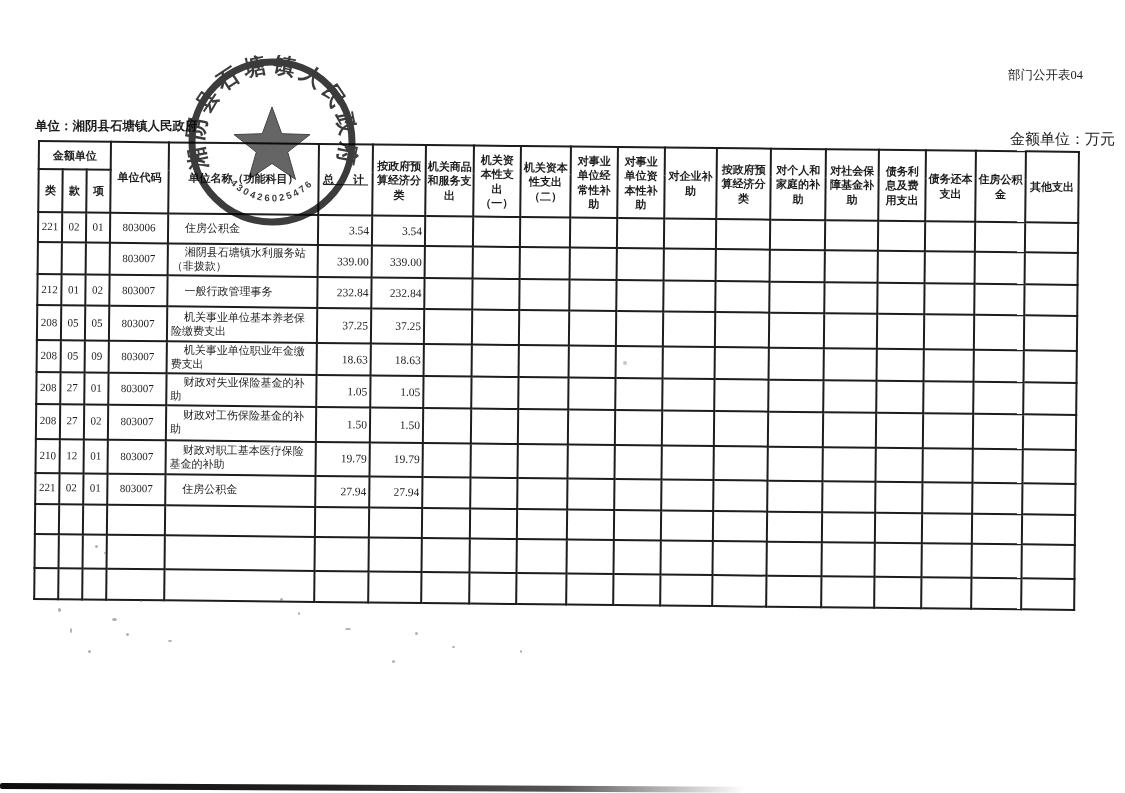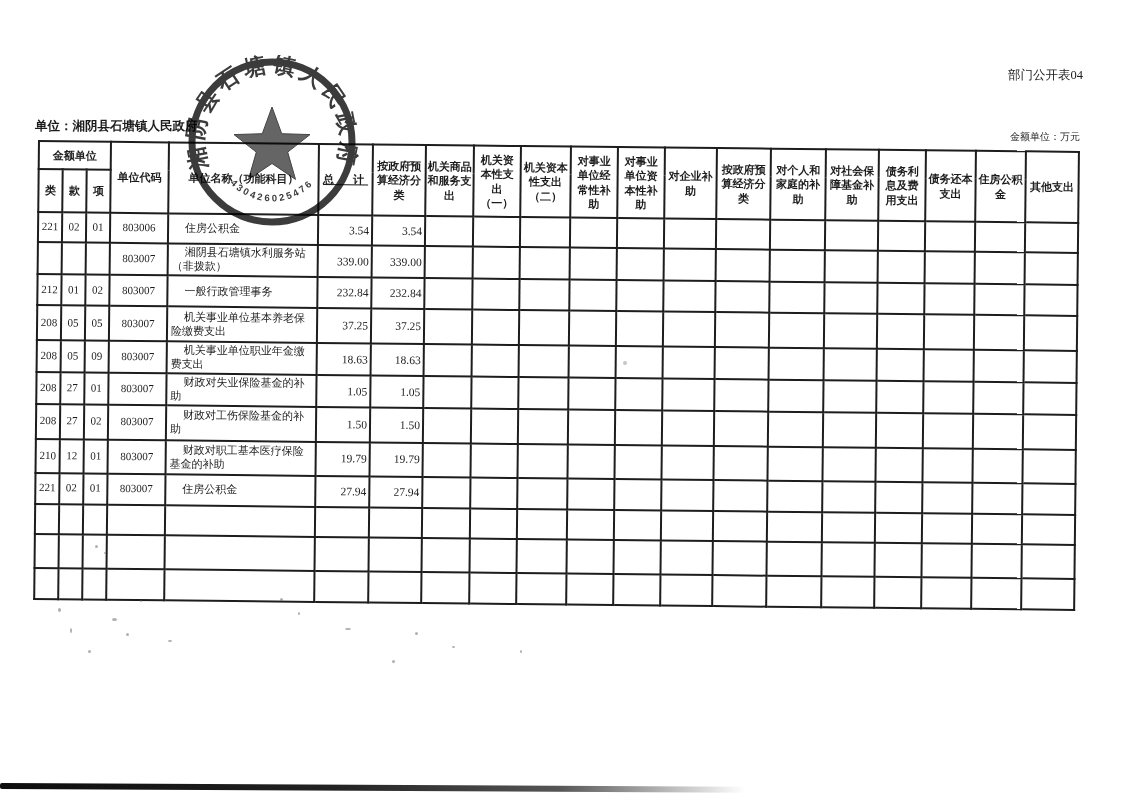--- a/index.html
+++ b/index.html
@@ -6,21 +6,21 @@
   .sheet{
     position:relative;width:1125px;height:793px;background:#ffffff;
     overflow:hidden;font-family:"Liberation Serif","DejaVu Serif",serif;color:#1c1c1c;
   }
   .doc-code{position:absolute;top:67px;left:1008px;font-size:12.5px;font-family:"Liberation Serif",serif;}
   .page-title{
     position:absolute;top:86px;left:341px;font-size:23px;font-weight:bold;
     letter-spacing:1.5px;font-family:"Liberation Sans","DejaVu Sans",sans-serif;white-space:nowrap;
   }
   .unit-label{position:absolute;top:118px;left:35px;font-size:12.5px;font-weight:bold;}
-  .amount-unit{position:absolute;top:130px;left:1010px;font-size:10px;}
+  .amount-unit{position:absolute;top:130px;left:1010px;font-size:15px;}
   .table-wrap{
     position:absolute;top:140px;left:38px;width:1040px;
     transform:rotate(0.6deg);transform-origin:0 0;
   }
   table{border-collapse:collapse;table-layout:fixed;width:1040px;}
   th,td{border:2px solid #1d1d1d;overflow:hidden;padding:1px 2px;vertical-align:middle;}
   th{font-size:11px;font-weight:bold;text-align:center;line-height:1.3;padding:1px 1px;}
   td{font-size:11px;line-height:1.25;}
   td.ctr{text-align:center;}
   td.num{text-align:right;padding-right:2px;font-size:11.5px;}

